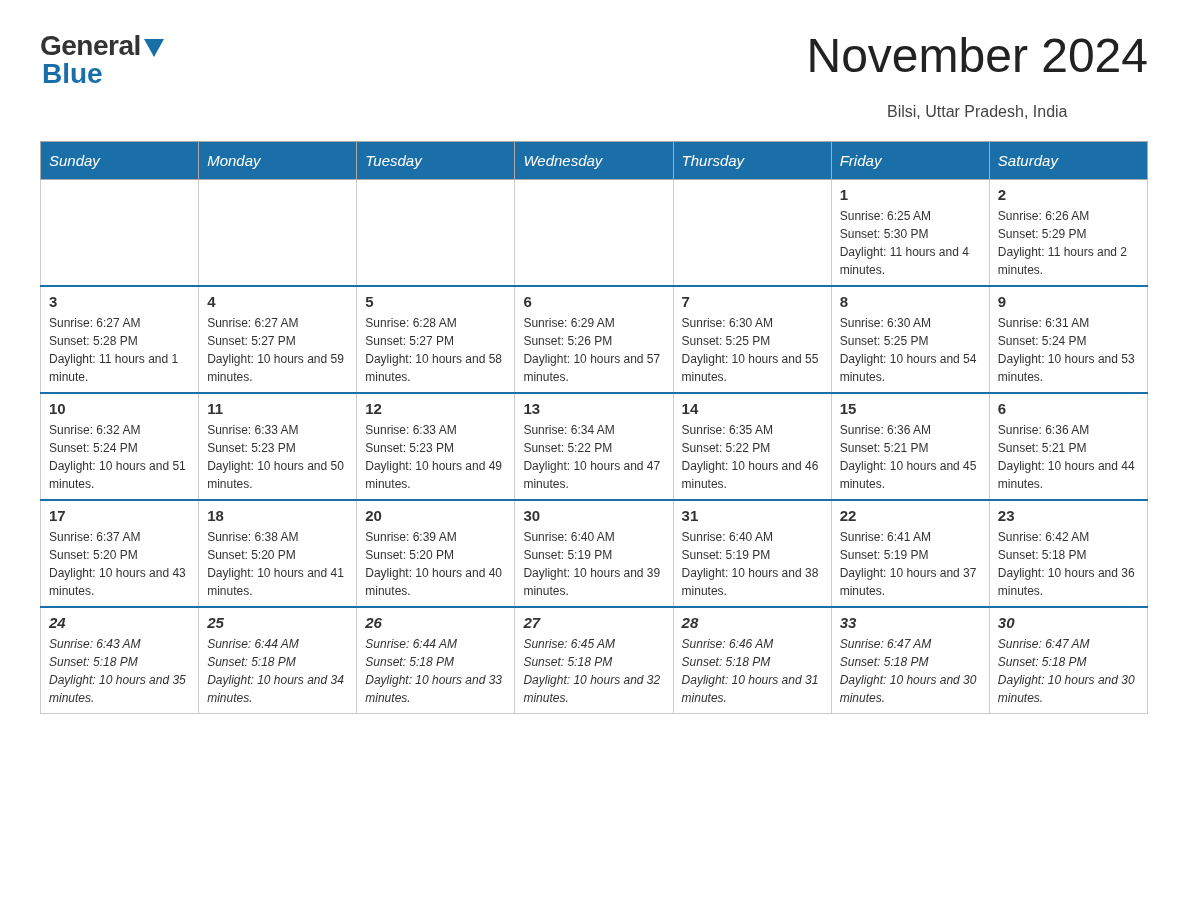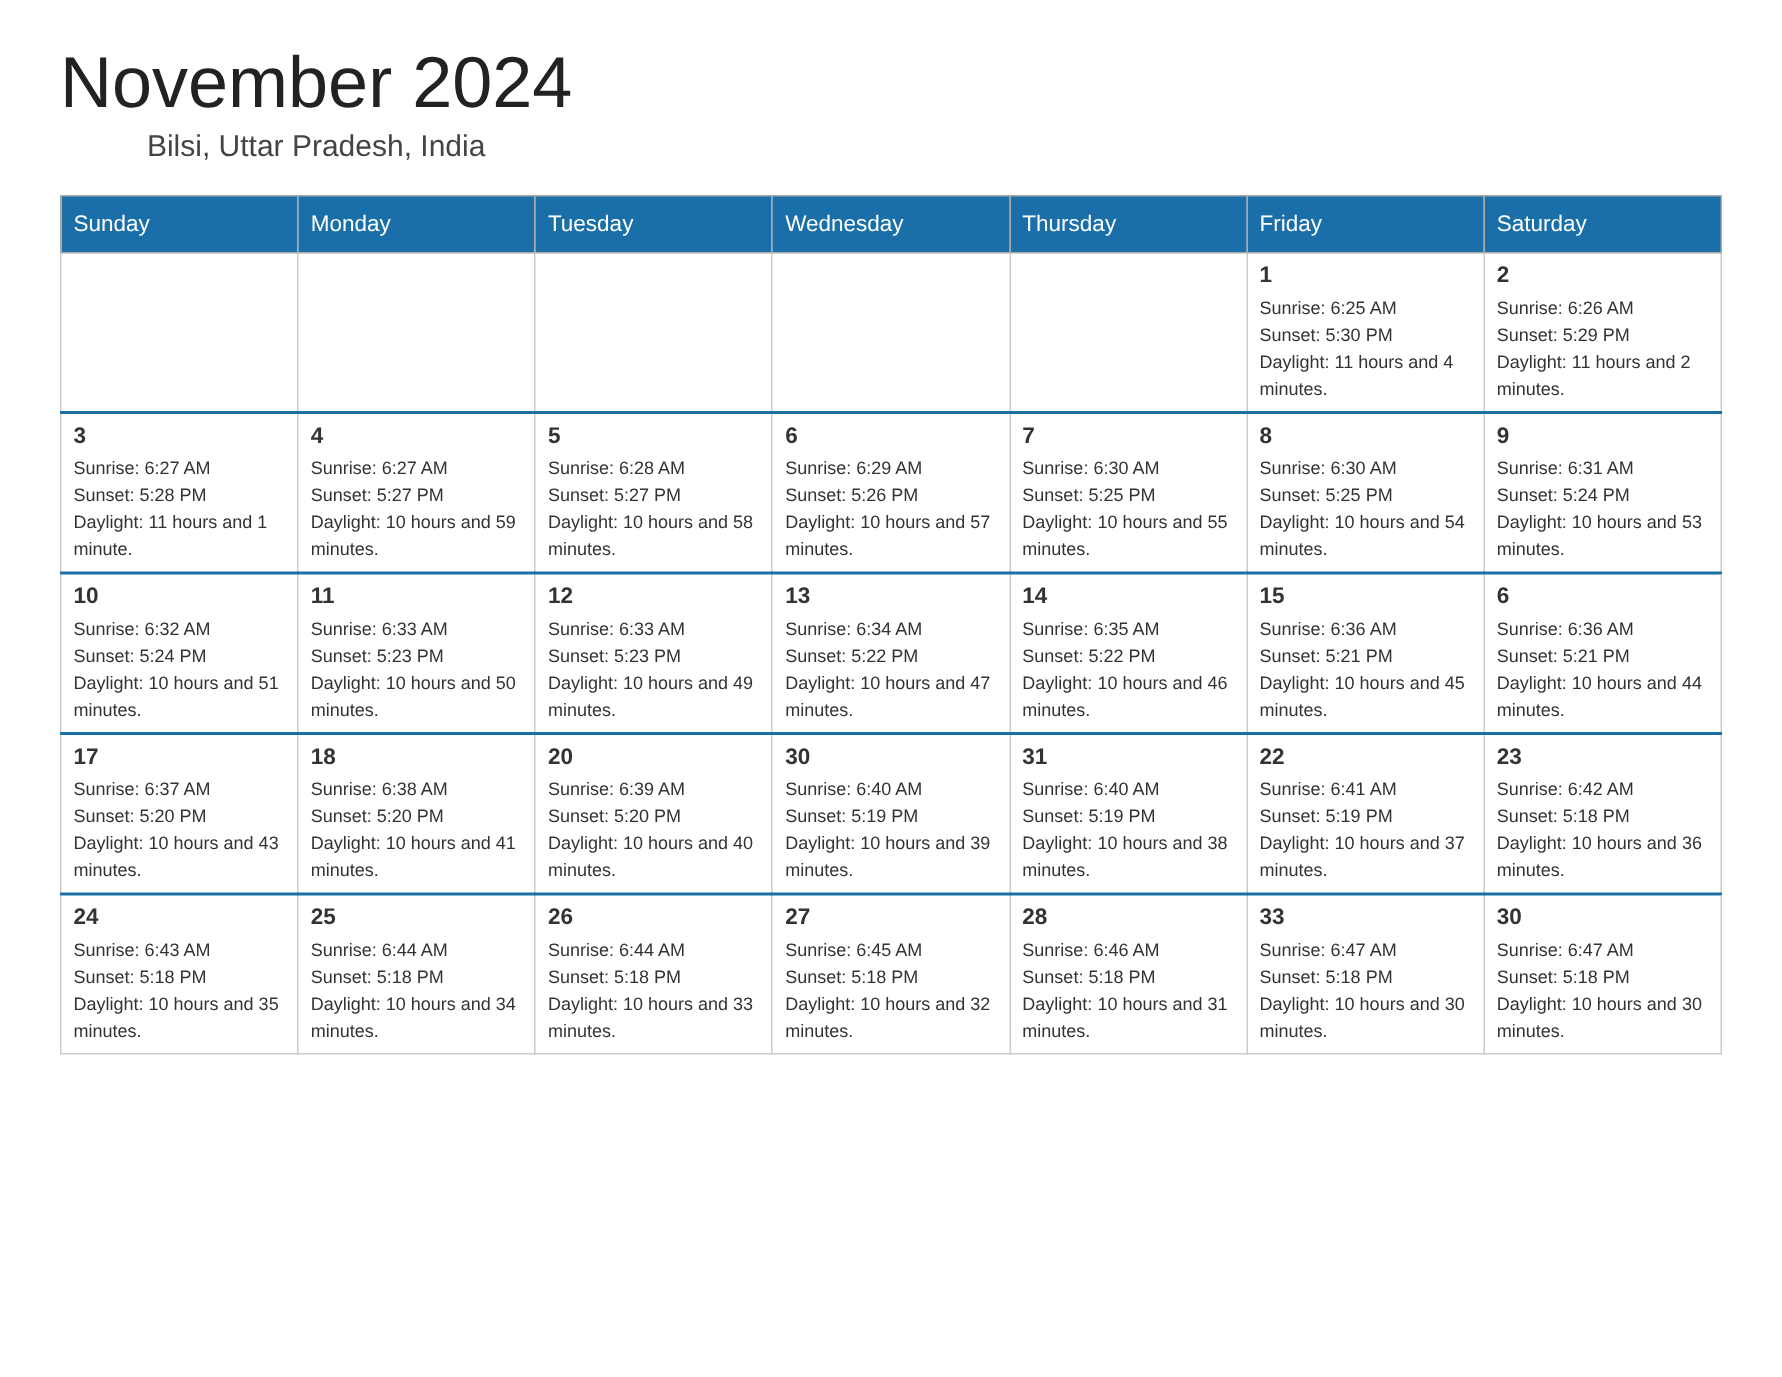--- a/index.html
+++ b/index.html
@@ -48,23 +48,23 @@
     .title-section {
       text-align: center;
     }
     .month-year {
       font-size: 48px;
       font-weight: normal;
       color: #222;
       line-height: 1.1;
     }
     .location {
-      font-size: 20px;
+      font-size: 16px;
       color: #444;
-      margin-top: 4px;
+      margin-top: 20px;
     }
     .calendar {
       width: 100%;
       border-collapse: collapse;
       border: 1px solid #aaa;
     }
     .calendar th {
       background: #1a6fa8;
       color: #fff;
       padding: 10px 8px;
@@ -93,26 +93,34 @@
       line-height: 1.5;
     }
     .empty-cell {
       background: #f9f9f9;
     }
     tr {
       border-bottom: 2px solid #1a6fa8;
     }
     tr:last-child {
       border-bottom: 1px solid #aaa;
+      font-style: italic;
     }
   </style>
 </head>
 <body>
 
 <div class="header">
+  <div class="logo">
+    <div class="logo-general">
+      <span>General</span>
+      <span class="logo-triangle"></span>
+    </div>
+    <div class="logo-blue">Blue</div>
+  </div>
   <div class="title-section">
     <div class="month-year">November 2024</div>
     <div class="location">Bilsi, Uttar Pradesh, India</div>
   </div>
 </div>
 
 <table class="calendar">
   <thead>
     <tr>
     <th>Sunday</th>

